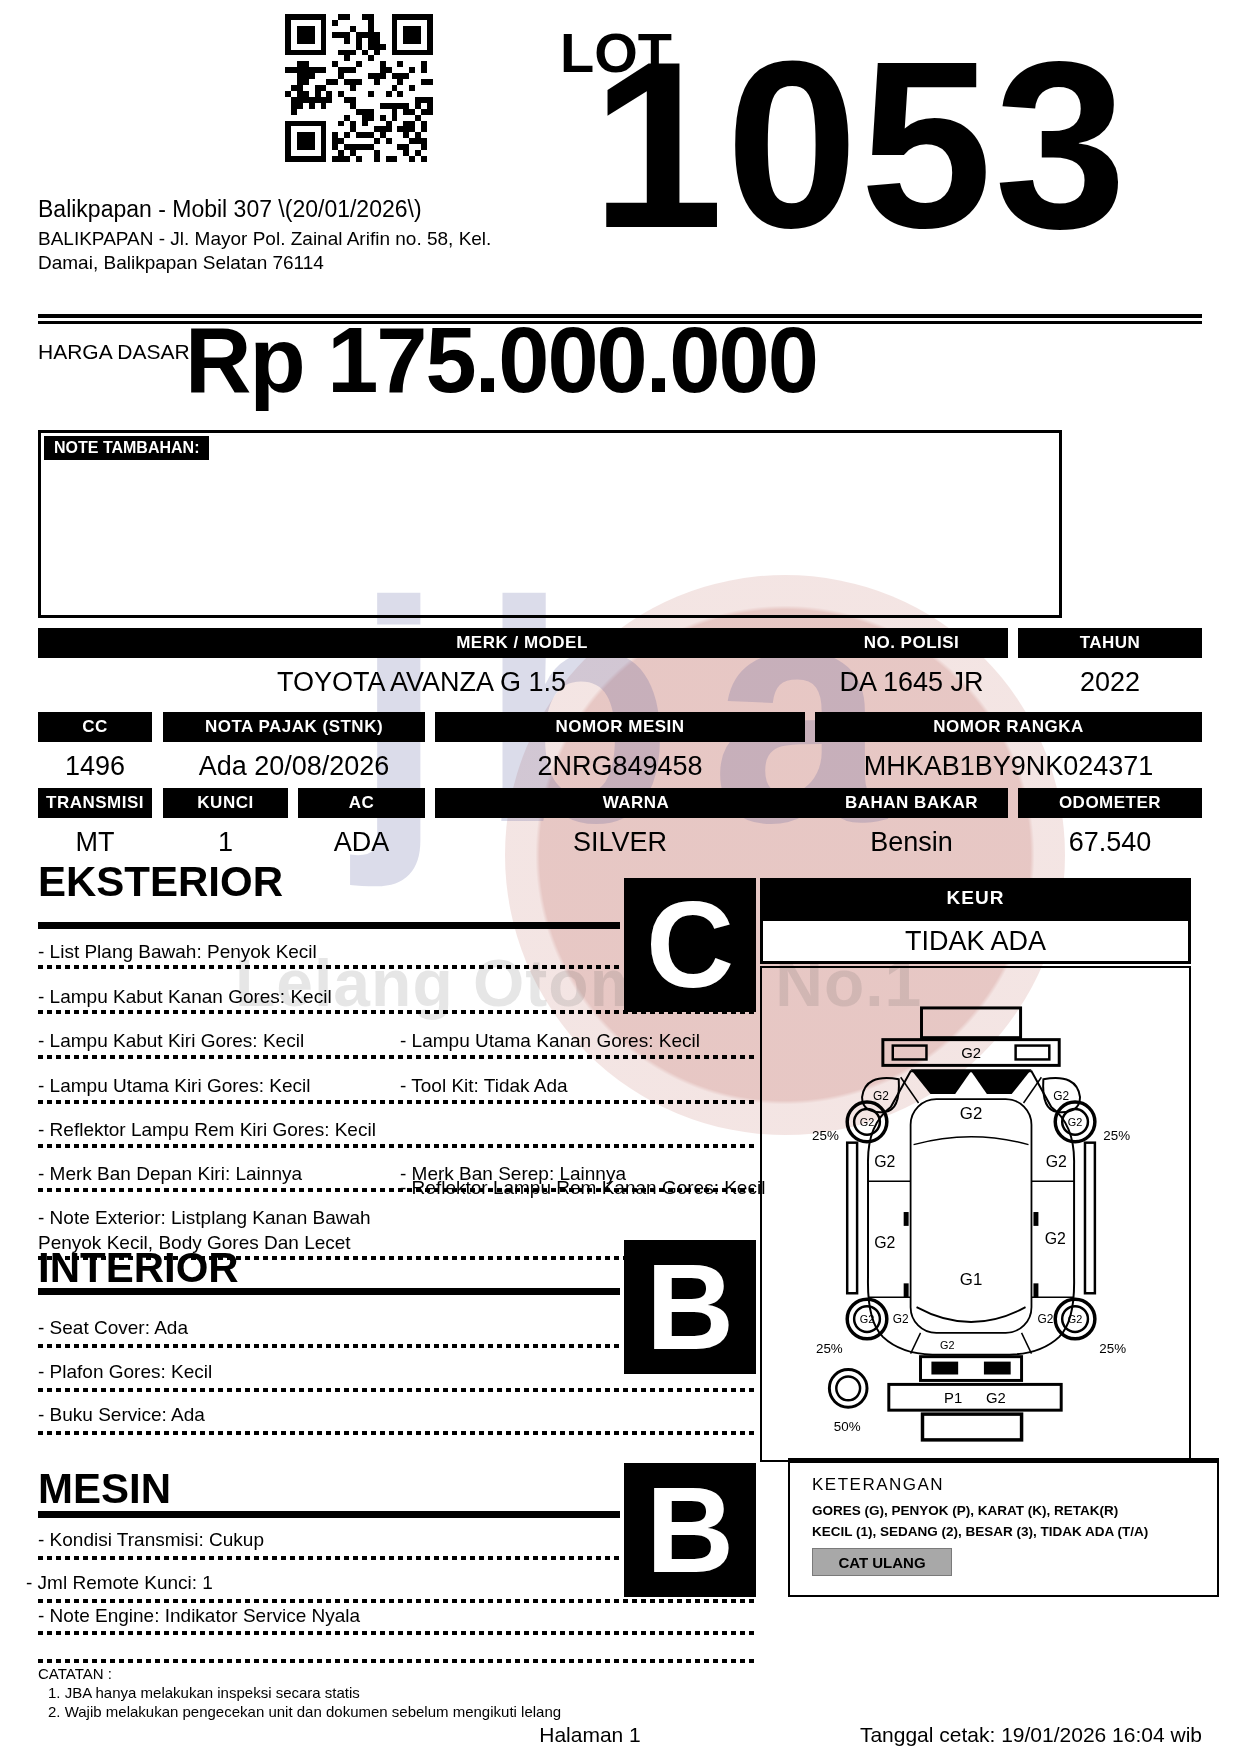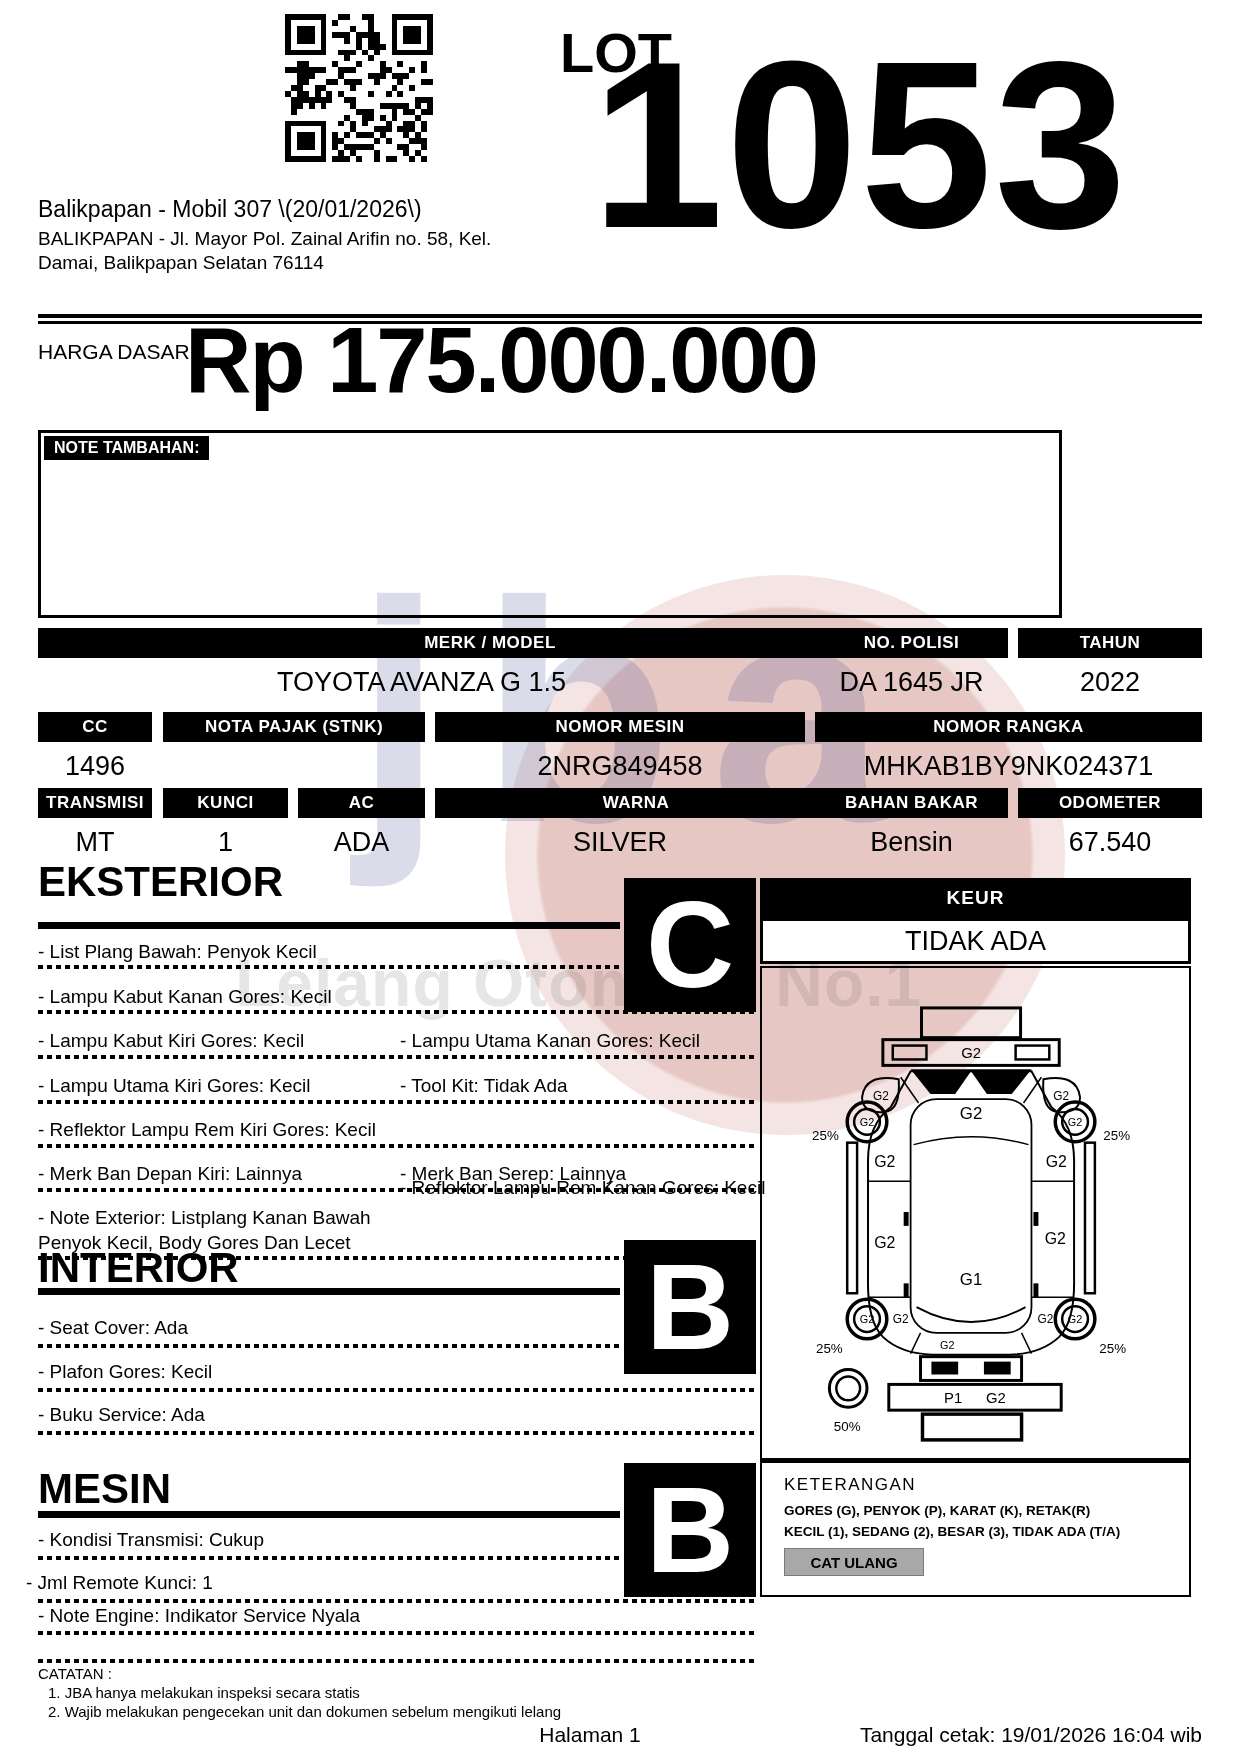--- a/index.html
+++ b/index.html
@@ -27,21 +27,21 @@
   .grade{width:132px;height:134px;background:#000;color:#fff;display:flex;align-items:center;
          justify-content:center;font-size:122px;font-weight:bold;}
   .dbl-rule{border-top:4px solid #000;border-bottom:3px solid #000;height:3px;}
   .notebox{border:3px solid #000;}
   .notelabel{background:#000;color:#fff;font-weight:bold;font-size:16px;padding:3px 10px;display:inline-block;}
   .keur-head{background:#000;color:#fff;font-weight:bold;font-size:19px;display:flex;
              align-items:center;justify-content:center;letter-spacing:1px;}
   .keur-val{border:3px solid #000;display:flex;align-items:center;justify-content:center;
             font-size:27px;background:#fff;}
   .diagbox{border:2px solid #000;background:transparent;}
-  .ketbox{border:2px solid #000;border-top:5px solid #000;}
+  .ketbox{border:2px solid #000;border-top:5px solid #000;margin-left:28px;}
   .badge{display:flex;align-items:center;justify-content:center;font-weight:bold;font-size:15px;
          background:#a8a8a8;border:1px solid #7a7a7a;width:138px;height:26px;}
   svg text{font-family:"Liberation Sans",sans-serif;}
 </style>
 </head>
 <body>
 
 <div class="page">
 
   <div class="wm wm-circle"></div>
@@ -250,32 +250,33 @@
   <div class="abs z dbl-rule" style="left:38px;top:314px;width:1164px;"></div>
 
   <div class="abs z" style="left:38px;top:340px;font-size:21px;">HARGA DASAR :</div>
   <div class="abs z" style="left:185px;top:308px;font-size:92px;font-weight:bold;white-space:nowrap;letter-spacing:-2px;">Rp 175.000.000</div>
 
   <div class="abs z notebox" style="left:38px;top:430px;width:1018px;height:182px;">
     <span class="notelabel" style="margin:3px 0 0 3px;">NOTE TAMBAHAN:</span>
     <div style="padding:6px 10px;font-size:19px;"></div>
   </div>
 
-  <div class="abs z hcell" style="left:38px;top:628px;width:904px;">MERK / MODEL</div>
+  <div class="abs z hcell" style="left:38px;top:628px;width:904px;padding-left:32px;">MERK / MODEL</div>
   <div class="abs z hcell" style="left:815px;top:628px;width:193px;">NO. POLISI</div>
   <div class="abs z hcell" style="left:1018px;top:628px;width:184px;">TAHUN</div>
   <div class="abs z vcell" style="left:38px;top:660px;width:767px;">TOYOTA AVANZA G 1.5</div>
   <div class="abs z vcell" style="left:815px;top:660px;width:193px;">DA 1645 JR</div>
   <div class="abs z vcell" style="left:1018px;top:660px;width:184px;">2022</div>
 
   <div class="abs z hcell" style="left:38px;top:712px;width:114px;">CC</div>
   <div class="abs z hcell" style="left:163px;top:712px;width:262px;">NOTA PAJAK (STNK)</div>
   <div class="abs z hcell" style="left:435px;top:712px;width:370px;">NOMOR MESIN</div>
   <div class="abs z hcell" style="left:815px;top:712px;width:387px;">NOMOR RANGKA</div>
   <div class="abs z vcell" style="left:38px;top:744px;width:114px;text-align:right;">1496</div>
+  <div class="abs z vcell" style="left:163px;top:744px;width:262px;">Ada 20/08/2026</div>
   <div class="abs z vcell" style="left:435px;top:744px;width:370px;">2NRG849458</div>
   <div class="abs z vcell" style="left:815px;top:744px;width:387px;">MHKAB1BY9NK024371</div>
 
   <div class="abs z hcell" style="left:38px;top:788px;width:114px;">TRANSMISI</div>
   <div class="abs z hcell" style="left:163px;top:788px;width:125px;">KUNCI</div>
   <div class="abs z hcell" style="left:298px;top:788px;width:127px;">AC</div>
   <div class="abs z hcell" style="left:435px;top:788px;width:370px;padding-left:16px;">WARNA</div>
   <div class="abs z hcell" style="left:815px;top:788px;width:193px;">BAHAN BAKAR</div>
   <div class="abs z hcell" style="left:1018px;top:788px;width:184px;">ODOMETER</div>
   <div class="abs z vcell" style="left:38px;top:820px;width:114px;text-align:right;">MT</div>

